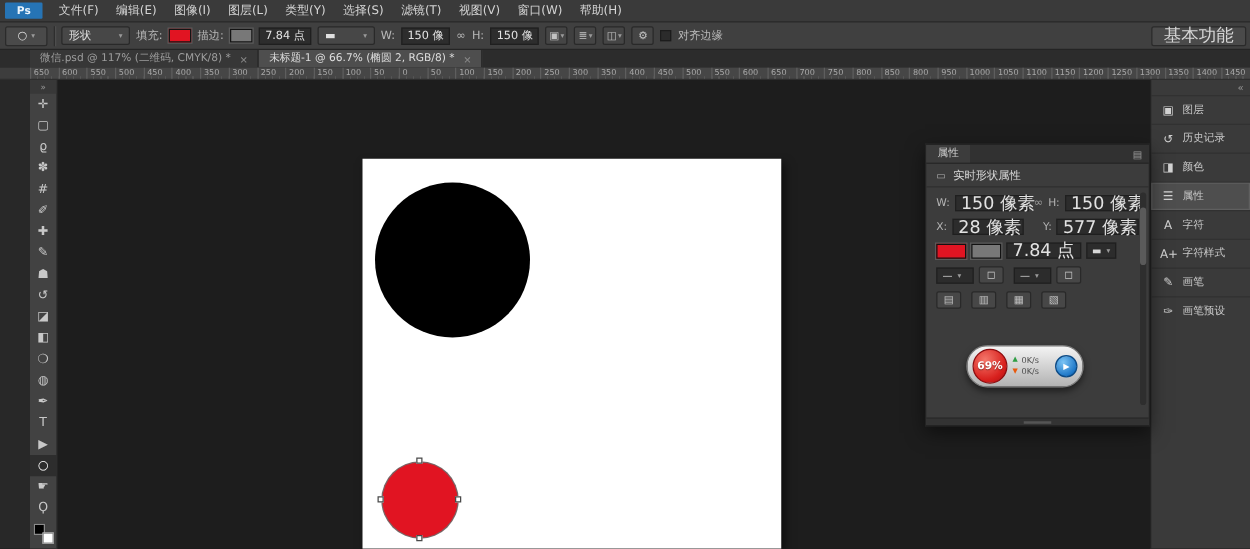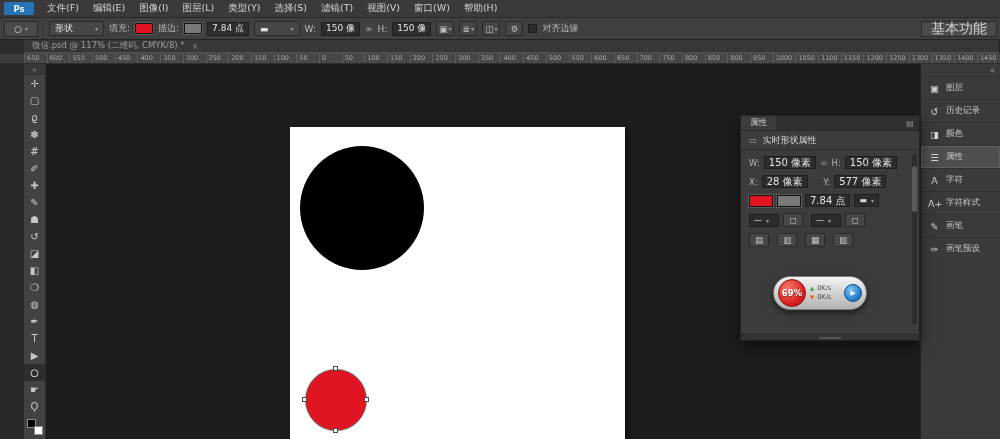--- a/index.html
+++ b/index.html
@@ -37,21 +37,21 @@
     border-radius:2px; display:flex; align-items:center; justify-content:center;
     color:#c2c2c2; font-size:8.5px; padding:0 2px; gap:1px; }
   .caret { font-size:6px; color:#9a9a9a; }
   .ob-check { width:9px; height:9px; background:#2b2b2b; border:1px solid #1c1c1c; }
   .workspace-btn { right:3px; top:21px; height:16px; background:#4a4a4a;
     border:1px solid #2a2a2a; border-radius:2px; display:flex; align-items:center;
     padding:0 9px; font-size:14px; color:#d6d6d6; white-space:nowrap; }
 
   
   .tabbar { left:0; top:40px; width:1000px; height:14px; background:#2c2c2c;
-    display:flex; align-items:stretch; padding-left:24px;flex-direction:column; }
+    display:flex; align-items:stretch; padding-left:24px; }
   .doc-tab { display:flex; align-items:center; gap:7px; padding:0 8px;
     font-size:8.5px; background:#373737; color:#9d9d9d; border-right:1px solid #222;
     white-space:nowrap; }
   .doc-tab.active { background:#4e4e4e; color:#dedede; }
   .tab-close { font-size:8px; color:#8a8a8a; }
 
   
   .ruler-corner { left:0; top:54px; width:24px; height:10px; background:#3d3d3d;
     border-bottom:1px solid #2e2e2e; }
   .ruler { left:24px; top:54px; width:976px; height:10px; background:#464646;
@@ -95,21 +95,21 @@
   .flex-spacer { flex:1; }
   .props-menu { width:18px; display:flex; align-items:center; justify-content:center;
     color:#9a9a9a; font-size:8px; }
   .props-header { height:19px; display:flex; align-items:center; gap:6px; padding:0 8px;
     border-bottom:1px solid #2e2e2e; font-size:9px; color:#d8d8d8; }
   .hicon { font-size:8px; color:#b0b0b0; }
   .props-body { padding:6px 8px 0 8px; }
   .prow { display:flex; align-items:center; gap:4px; margin-bottom:6px; }
   .plabel { font-size:8.5px; color:#b4b4b4; white-space:nowrap; }
   .pfield { height:13px; background:#2c2c2c; border:1px solid #1f1f1f;
-    display:flex; align-items:center; padding:0 4px; font-size:10px; color:#e2e2e2;
+    display:flex; align-items:center; padding:0 4px; font-size:14px; color:#e2e2e2;
     min-width:46px; white-space:nowrap; }
   .plink { font-size:9px; color:#9a9a9a; }
   .pchip { width:24px; height:12px; border:1px solid #121212; box-shadow:0 0 0 1px #5a5a5a; }
   .pselect { height:13px; background:#2c2c2c; border:1px solid #1f1f1f; display:flex;
     align-items:center; gap:4px; padding:0 4px; font-size:8px; color:#d8d8d8; }
   .pbtn { width:20px; height:14px; background:#474747; border:1px solid #292929;
     border-radius:2px; display:flex; align-items:center; justify-content:center;
     color:#c6c6c6; font-size:8.5px; margin-right:4px; }
   .props-scrolltrack { position:absolute; right:2px; top:38px; width:5px; height:170px;
     background:#2e2e2e; border-radius:3px; }
@@ -224,20 +224,21 @@
 <div class="abs workspace-btn">基本功能</div>
 
 <div class="abs tabbar">
 
     <div class="doc-tab">
       <span>微信.psd @ 117% (二维码, CMYK/8) *</span>
       <span class="tab-close">×</span>
     </div>
 
     <div class="doc-tab active">
+      <span>未标题-1 @ 66.7% (椭圆 2, RGB/8) *</span>
       <span class="tab-close">×</span>
     </div>
   </div>
 
 <div class="abs ruler-corner"></div>
 <div class="abs ruler">
 
     <span class="ruler-num">650</span>
 
     <span class="ruler-num">600</span>

